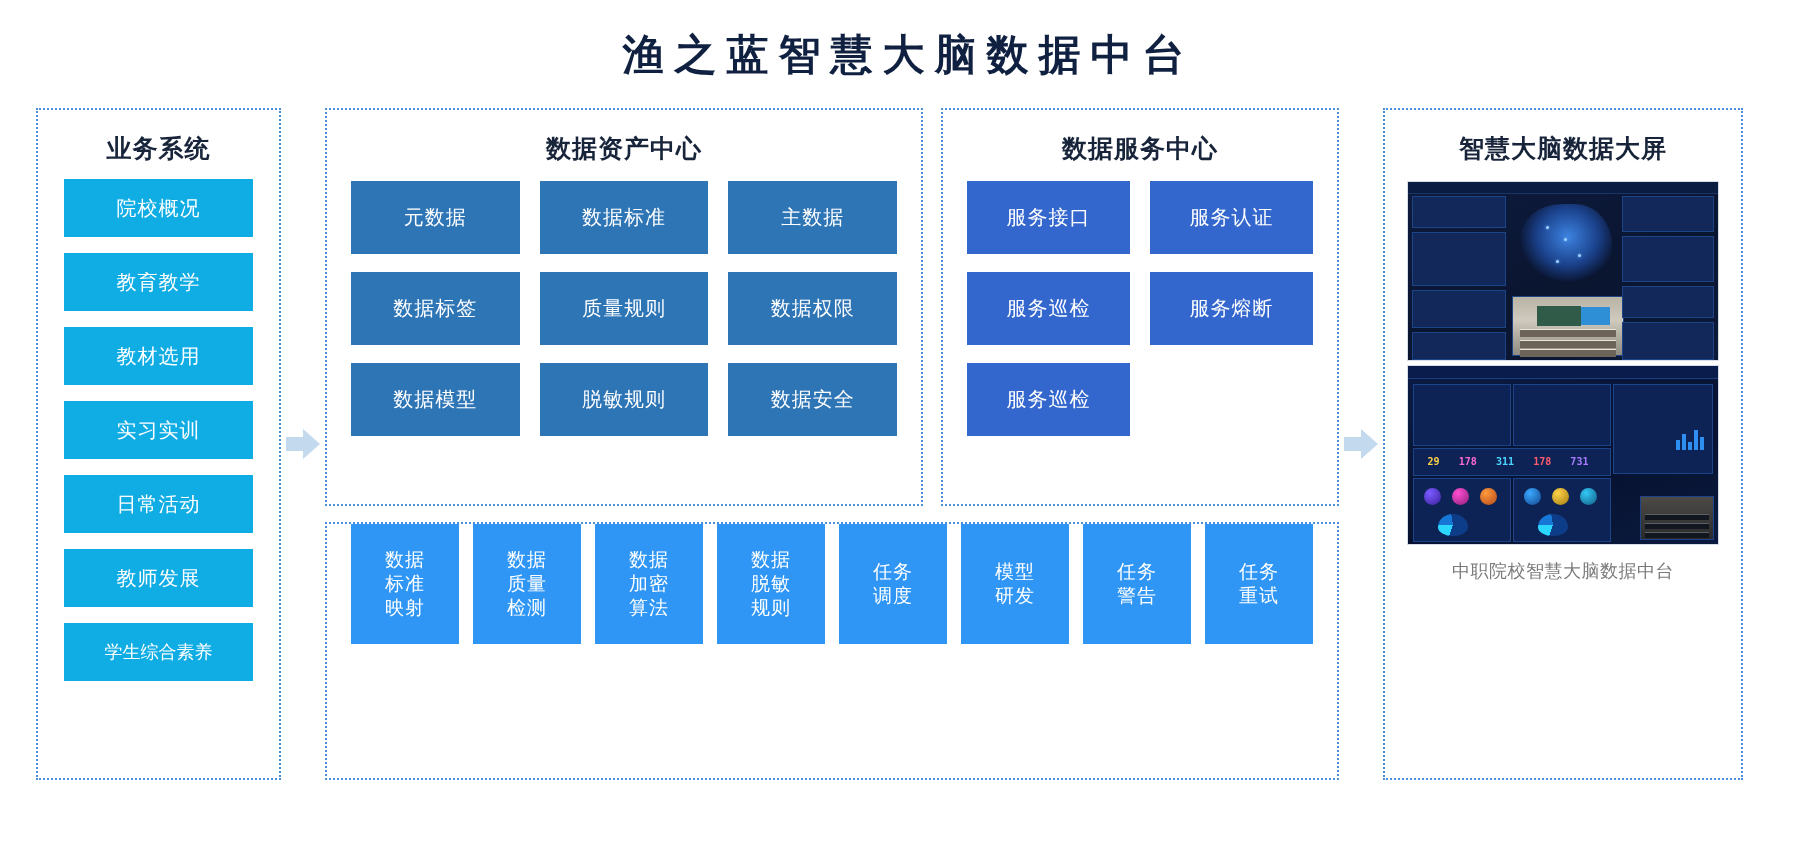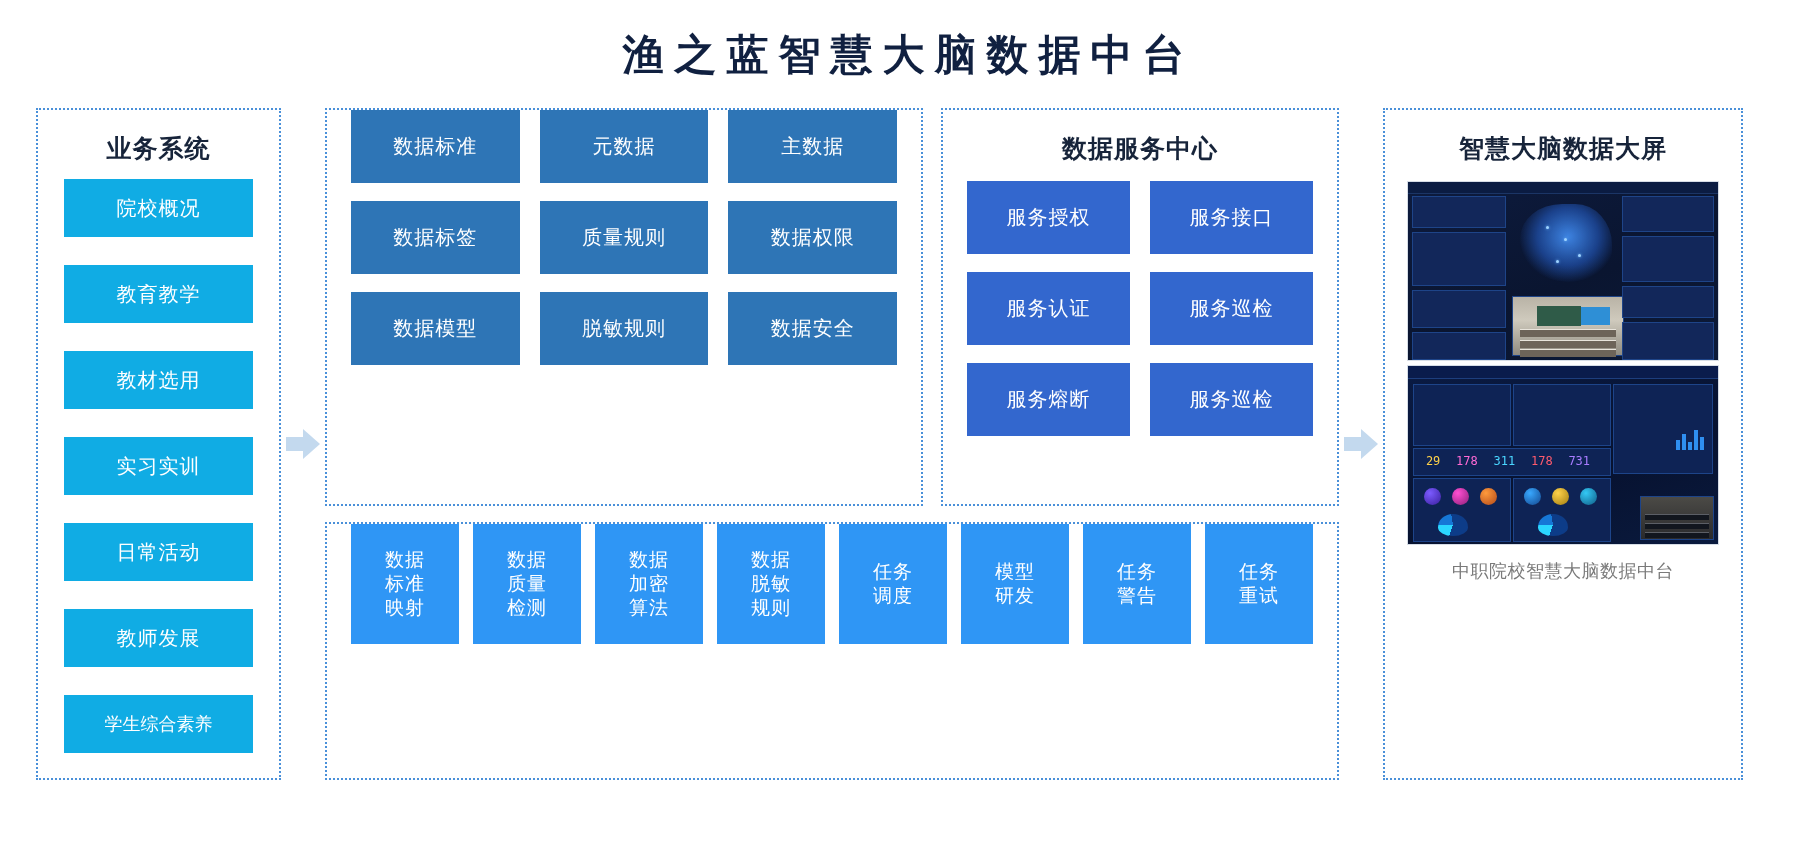--- a/index.html
+++ b/index.html
@@ -79,21 +79,21 @@
   }
 
   
   #biz-panel {
     flex: 0 0 245px;
     margin-left: 36px;
     height: 672px;
     padding: 0 26px;
   }
   #biz-panel .panel-title { margin-bottom: 14px; }
-  .biz-list { display: flex; flex-direction: column; gap: 28px; }
+  .biz-list { display: flex; flex-direction: column; gap: 16px; }
   .biz-item {
     background: #10ace4;
     color: #ffffff;
     height: 58px;
     display: flex; align-items: center; justify-content: center;
     font-size: 20px;
     letter-spacing: 1px;
   }
   .biz-item.small { font-size: 18px; letter-spacing: 0px; }
 
@@ -238,21 +238,21 @@
     position:absolute; left:0; top:0; width:100%; height:12px;
     background:#0a1c4c; border-bottom:1px solid #1d3e7d;
   }
   .d2 .panelbox {
     position:absolute; background:#0e2355; border:1px solid #1d4489;
   }
   .d2 .nums {
     position:absolute; left:10px; top:84px; width:180px; height:22px;
     display:flex; justify-content:space-around; align-items:center;
   }
-  .d2 .num { font-size:12px; font-weight:normal; font-family:"DejaVu Sans Mono", monospace; }
+  .d2 .num { font-size:10px; font-weight:bold; font-family:"DejaVu Sans Mono", monospace; }
   .d2 .circ {
     position:absolute; width:17px; height:17px; border-radius:50%;
   }
   .d2 .pie {
     position:absolute; width:30px; height:22px;
     background: conic-gradient(from 200deg, #2bd6ff 0deg 70deg, #1677d6 70deg 150deg, #0d3c88 150deg 360deg);
     border-radius:50% 50% 50% 50% / 60% 60% 40% 40%;
   }
   .d2 .photo2 {
     position:absolute; right:4px; bottom:4px; width:72px; height:42px;
@@ -293,37 +293,37 @@
       <div class="shaft"></div>
         <div class="head"></div>
     </div>
   </div>
 
   <div id="middle-col">
 
     <div id="middle-top">
 
       <div class="dash-panel" id="asset-panel">
+        <div class="panel-title">数据资产中心</div>
         <div class="grid3">
+          <div class="cell asset">元数据</div>
           <div class="cell asset">数据标准</div>
-          <div class="cell asset">元数据</div>
           <div class="cell asset">主数据</div>
           <div class="cell asset">数据标签</div>
           <div class="cell asset">质量规则</div>
           <div class="cell asset">数据权限</div>
           <div class="cell asset">数据模型</div>
           <div class="cell asset">脱敏规则</div>
           <div class="cell asset">数据安全</div>
         </div>
       </div>
 
       <div class="dash-panel" id="service-panel">
         <div class="panel-title">数据服务中心</div>
         <div class="grid2">
-          <div class="cell service">服务授权</div>
           <div class="cell service">服务接口</div>
           <div class="cell service">服务认证</div>
           <div class="cell service">服务巡检</div>
           <div class="cell service">服务熔断</div>
           <div class="cell service">服务巡检</div>
         </div>
       </div>
     </div>
 
     <div class="dash-panel" id="gov-panel">

